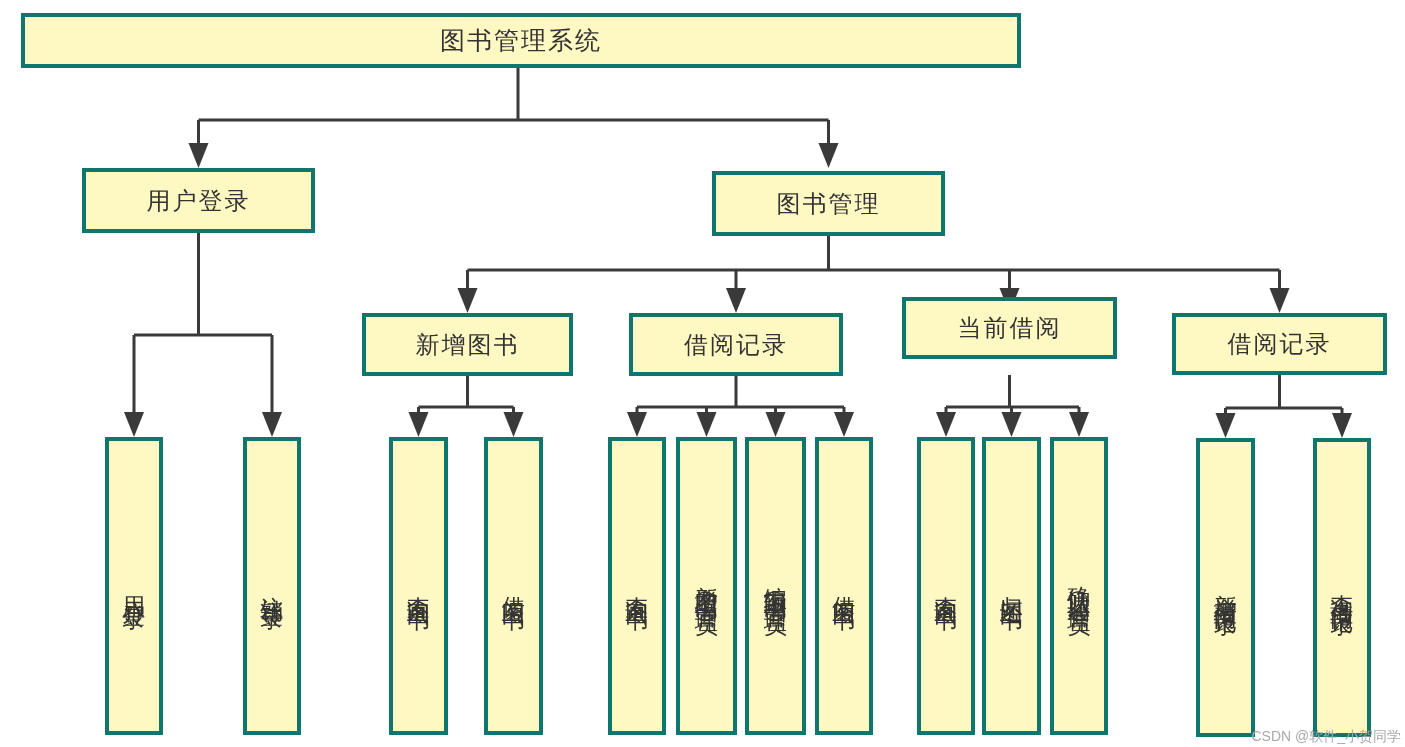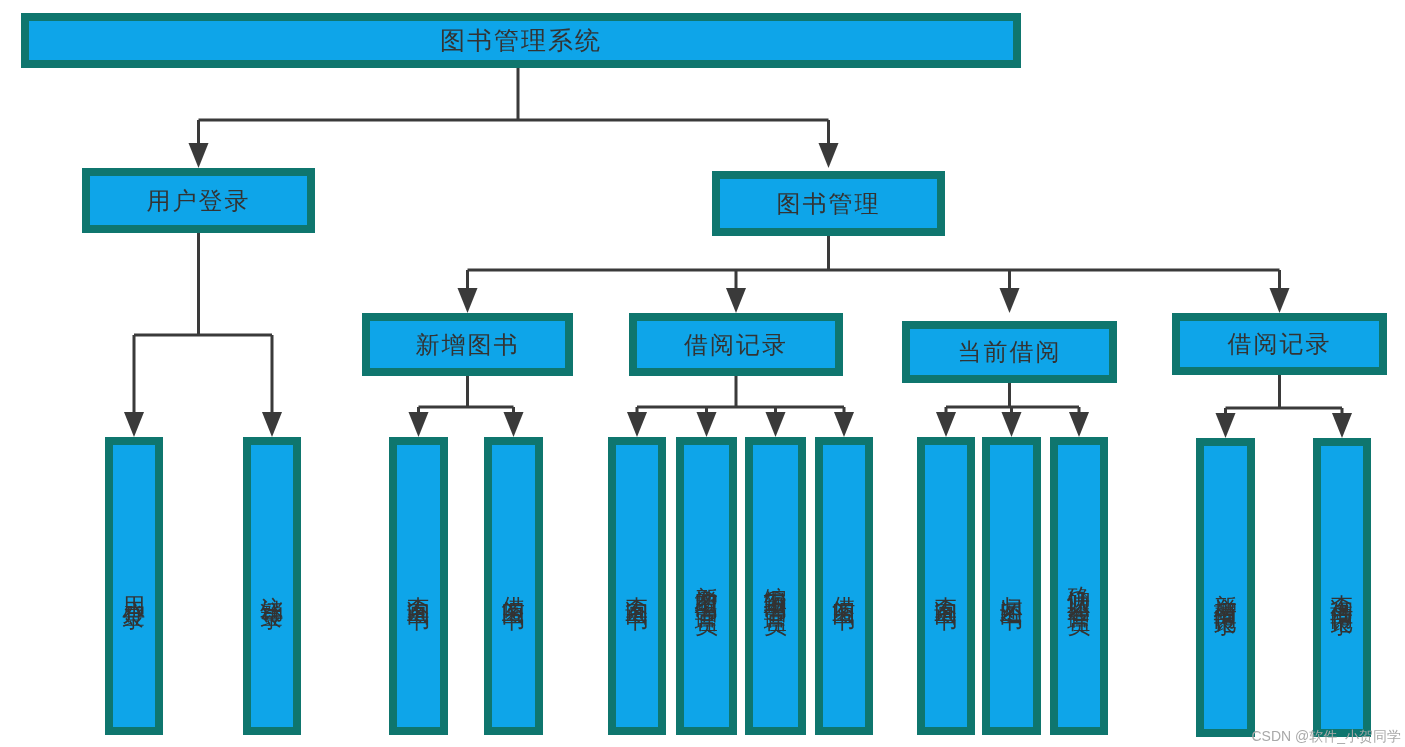--- a/index.html
+++ b/index.html
@@ -4,37 +4,37 @@
 <style>
   html,body { margin:0; padding:0; }
   body {
     width:1405px; height:747px; position:relative; overflow:hidden;
     background:#ffffff;
     font-family:"Liberation Sans", sans-serif;
   }
   #connectors { position:absolute; left:0; top:0; width:1405px; height:747px; }
   .node {
     position:absolute; box-sizing:border-box;
-    border:8px solid #0f766e; background:#0ea5e9;
+    border:4px solid #0f766e; background:#fef9c3;
     display:flex; align-items:center; justify-content:center;
     color:#333333; text-align:center;
   }
   .h-label { font-size:24px; letter-spacing:2px; white-space:nowrap; }
   .root-label { font-size:25px; letter-spacing:2px; }
   .leaf .v-label {
     writing-mode:vertical-rl; text-orientation:mixed;
     font-size:23px; letter-spacing:4px; line-height:1.15; white-space:nowrap;
   }
   
   #node-root           { left:21px;   top:13px;  width:1000px; height:55px; }
   #node-user-login     { left:82px;   top:168px; width:233px;  height:65px; }
   #node-book-mgmt      { left:712px;  top:171px; width:233px;  height:65px; }
   #node-new-book-rec   { left:362px;  top:313px; width:211px;  height:63px; }
   #node-book-borrow    { left:629px;  top:313px; width:214px;  height:63px; }
-  #node-current-borrow { left:902px;  top:321px; width:215px;  height:62px; }
+  #node-current-borrow { left:902px;  top:297px; width:215px;  height:62px; }
   #node-borrow-record  { left:1172px; top:313px; width:215px;  height:62px; }
   #leaf-user-login     { left:105px;  top:437px; width:58px; height:298px; }
   #leaf-logout         { left:243px;  top:437px; width:58px; height:298px; }
   #leaf-rec-query      { left:389px;  top:437px; width:59px; height:298px; }
   #leaf-rec-borrow     { left:484px;  top:437px; width:59px; height:298px; }
   #leaf-bb-query       { left:608px;  top:437px; width:58px; height:298px; }
   #leaf-bb-add         { left:676px;  top:437px; width:61px; height:298px; }
   #leaf-bb-edit        { left:745px;  top:437px; width:61px; height:298px; }
   #leaf-bb-borrow      { left:815px;  top:437px; width:58px; height:298px; }
   #leaf-cb-query       { left:917px;  top:437px; width:58px; height:298px; }

